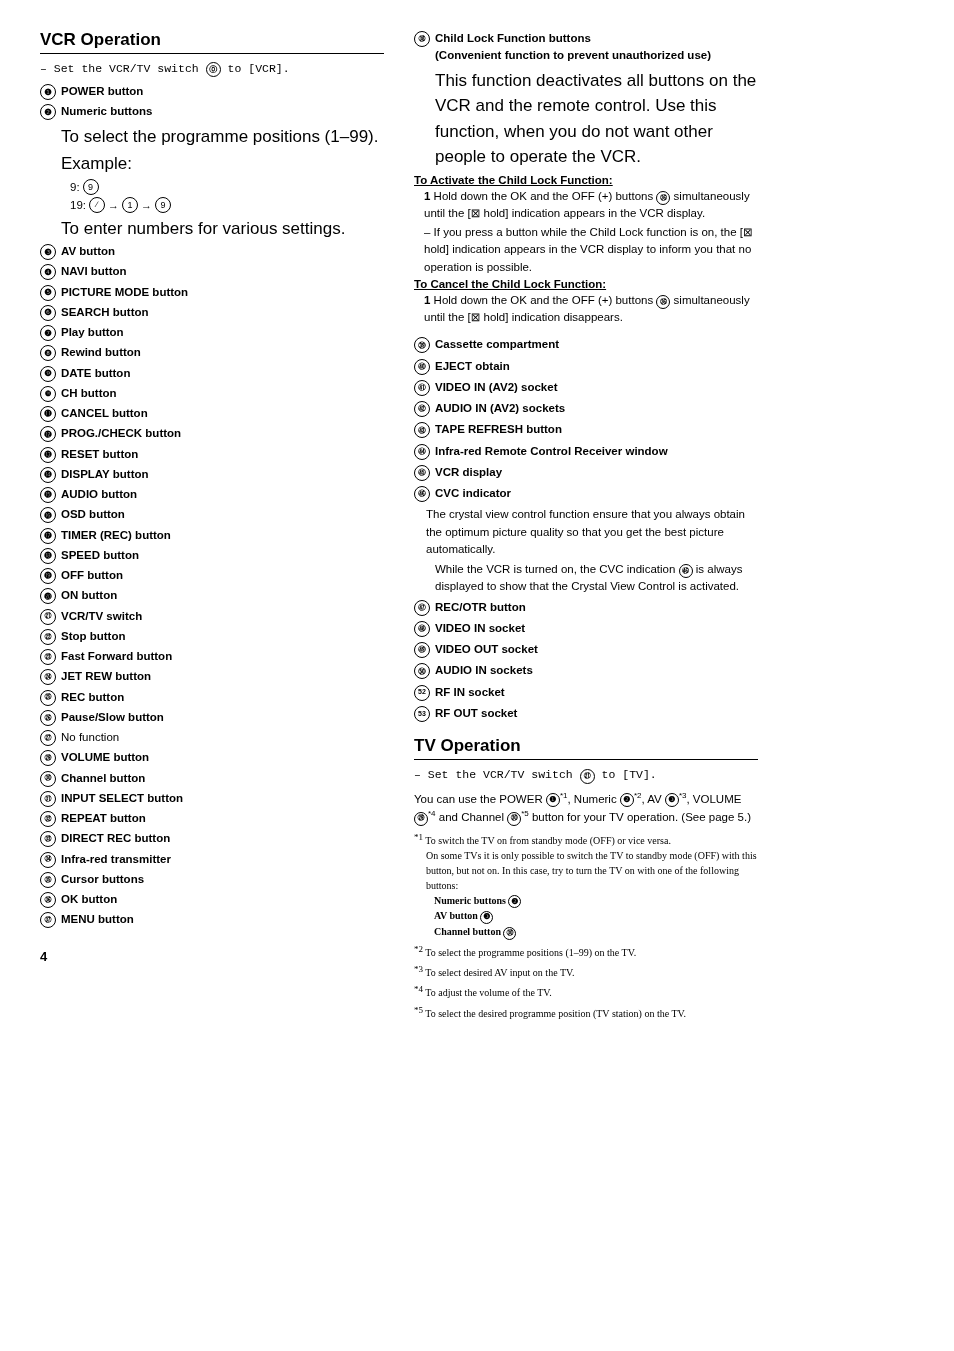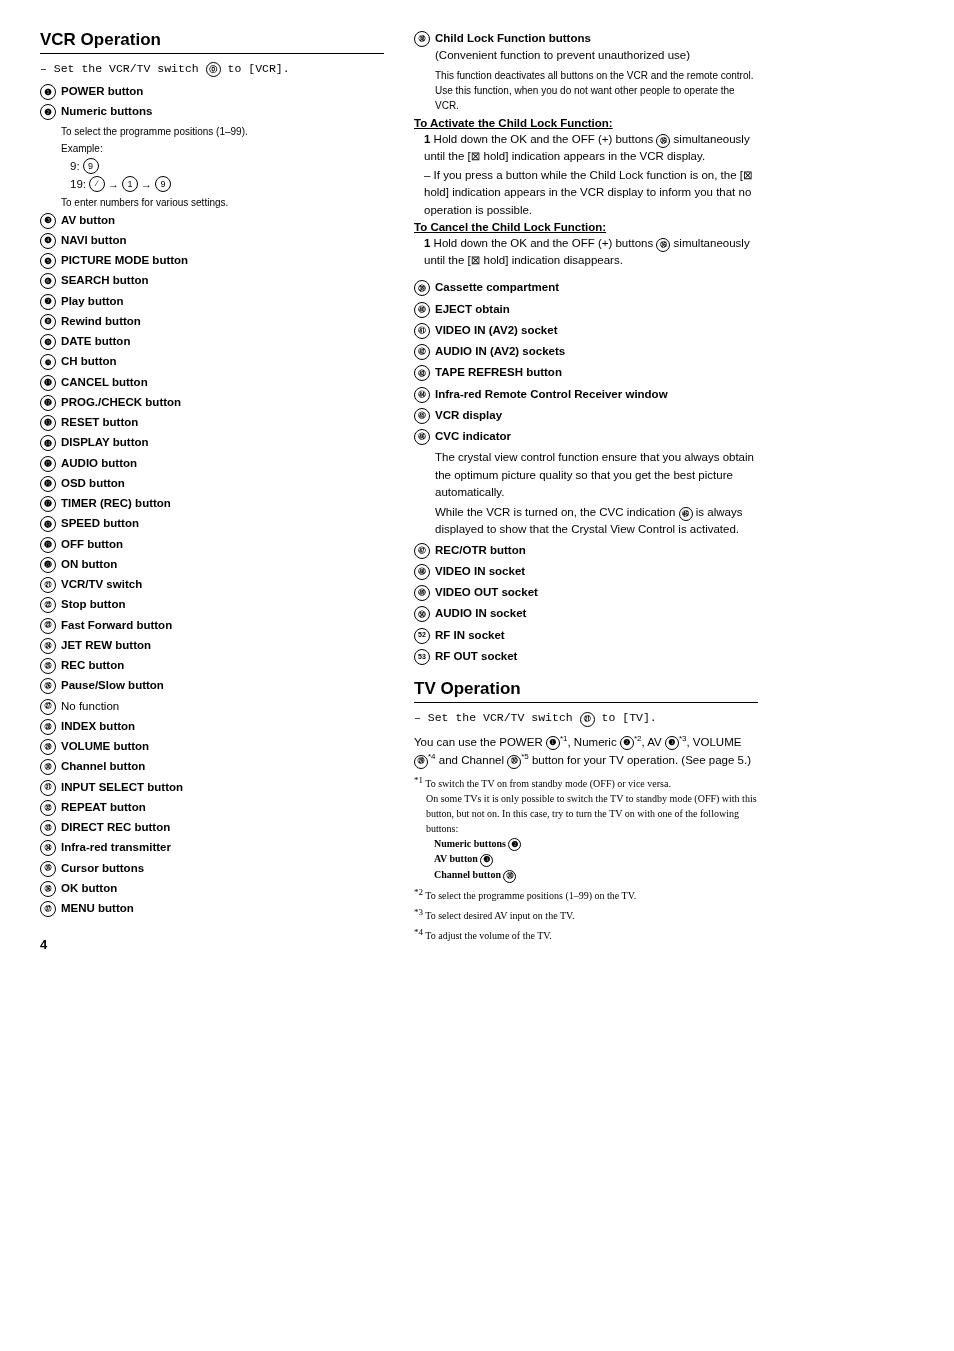--- a/index.html
+++ b/index.html
@@ -62,21 +62,21 @@
       margin-right: 5px;
       flex-shrink: 0;
       margin-top: 1px;
     }
     .item-label {
       font-weight: bold;
     }
     .item-indent {
       margin-left: 21px;
       margin-bottom: 2px;
-      font-size: 10px;
+      font-size: 17px;
       line-height: 1.5;
     }
     .numeric-example {
       margin-left: 30px;
       margin-bottom: 3px;
     }
     .example-row {
       display: flex;
       align-items: center;
       gap: 3px;
@@ -323,24 +323,20 @@
       <div class="item">
         <span class="item-circle" style="font-size:7px;">㉖</span>
         <span class="item-label">Pause/Slow button</span>
       </div>
 
       <div class="item">
         <span class="item-circle" style="font-size:7px;">㉗</span>
         <span class="item-label" style="font-weight:normal;">No function</span>
       </div>
 
-      <div class="item">
-        <span class="item-circle" style="font-size:7px;">㉘</span>
-        <span class="item-label">INDEX button</span>
-      </div>
 
       <div class="item">
         <span class="item-circle" style="font-size:7px;">㉙</span>
         <span class="item-label">VOLUME button</span>
       </div>
 
       <div class="item">
         <span class="item-circle" style="font-size:7px;">㉚</span>
         <span class="item-label">Channel button</span>
       </div>
@@ -383,21 +379,21 @@
       <div class="page-num" style="margin-top: 20px;">4</div>
     </div>
 
     <div class="right-col">
 
       <div class="right-section">
         <div class="item">
           <span class="item-circle" style="font-size:7px;">㊳</span>
           <div>
             <div class="item-label">Child Lock Function buttons</div>
-            <div style="font-weight:normal; font-size:11.5px;">(Convenient function to prevent unauthorized use)</div>
+            <div style="font-weight:bold; font-size:11.5px;">(Convenient function to prevent unauthorized use)</div>
           </div>
         </div>
         <div class="item-indent">This function deactivates all buttons on the VCR and the remote control. Use this function, when you do not want other people to operate the VCR.</div>
 
         <div class="subsection">
           <div class="subsection-bold">To Activate the Child Lock Function:</div>
           <div class="sub-item">
             <span class="bold">1</span> Hold down the OK and the OFF (+) buttons <span style="display:inline-flex;align-items:center;justify-content:center;width:14px;height:14px;border:1.5px solid #000;border-radius:50%;font-size:7px;font-weight:bold;">㊱</span> simultaneously until the [⊠ hold] indication appears in the VCR display.
           </div>
           <div class="sub-item-dash">
@@ -442,21 +438,21 @@
 
       <div class="right-item">
         <span class="right-item-circle">㊺</span>
         <span class="right-item-label">VCR display</span>
       </div>
 
       <div class="right-item">
         <span class="right-item-circle">㊻</span>
         <span class="right-item-label">CVC indicator</span>
       </div>
-      <div class="right-item-text" style="margin-left:21px;">The crystal view control function ensure that you always obtain the optimum picture quality so that you get the best picture automatically.</div>
+      <div class="right-item-text" style="margin-left:12px;">The crystal view control function ensure that you always obtain the optimum picture quality so that you get the best picture automatically.</div>
       <div class="right-item-text" style="margin-left:21px;">
         While the VCR is turned on, the CVC indication <span style="display:inline-flex;align-items:center;justify-content:center;width:14px;height:14px;border:1.5px solid #000;border-radius:50%;font-size:7px;font-weight:bold;">㊻</span> is always displayed to show that the Crystal View Control is activated.
       </div>
 
       <div class="right-item">
         <span class="right-item-circle">㊼</span>
         <span class="right-item-label">REC/OTR button</span>
       </div>
 
       <div class="right-item">
@@ -464,21 +460,21 @@
         <span class="right-item-label">VIDEO IN socket</span>
       </div>
 
       <div class="right-item">
         <span class="right-item-circle">㊾</span>
         <span class="right-item-label">VIDEO OUT socket</span>
       </div>
 
       <div class="right-item">
         <span class="right-item-circle">㊿</span>
-        <span class="right-item-label">AUDIO IN socket</span>
+        <span class="right-item-label">AUDIO IN sockets</span>
       </div>
 
 
       <div class="right-item">
         <span class="right-item-circle" style="font-size:7px;">52</span>
         <span class="right-item-label">RF IN socket</span>
       </div>
 
       <div class="right-item">
         <span class="right-item-circle" style="font-size:7px;">53</span>
@@ -503,17 +499,20 @@
         </div>
         <div class="footnote">
           <span style="vertical-align:super;font-size:9px;">*2</span> To select the programme positions (1–99) on the TV.
         </div>
         <div class="footnote">
           <span style="vertical-align:super;font-size:9px;">*3</span> To select desired AV input on the TV.
         </div>
         <div class="footnote">
           <span style="vertical-align:super;font-size:9px;">*4</span> To adjust the volume of the TV.
         </div>
+        <div class="footnote">
+          <span style="vertical-align:super;font-size:9px;">*5</span> To select the desired programme position (TV station) on the TV.
+        </div>
       </div>
 
     </div>
   </div>
 </div>
 
 </body></html>

